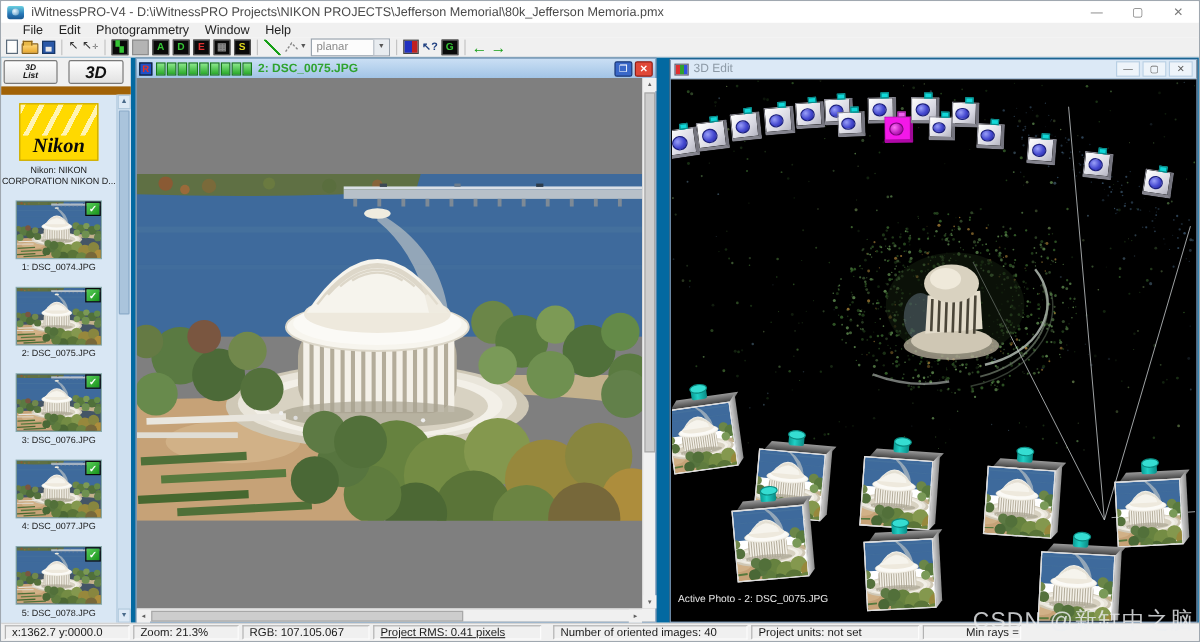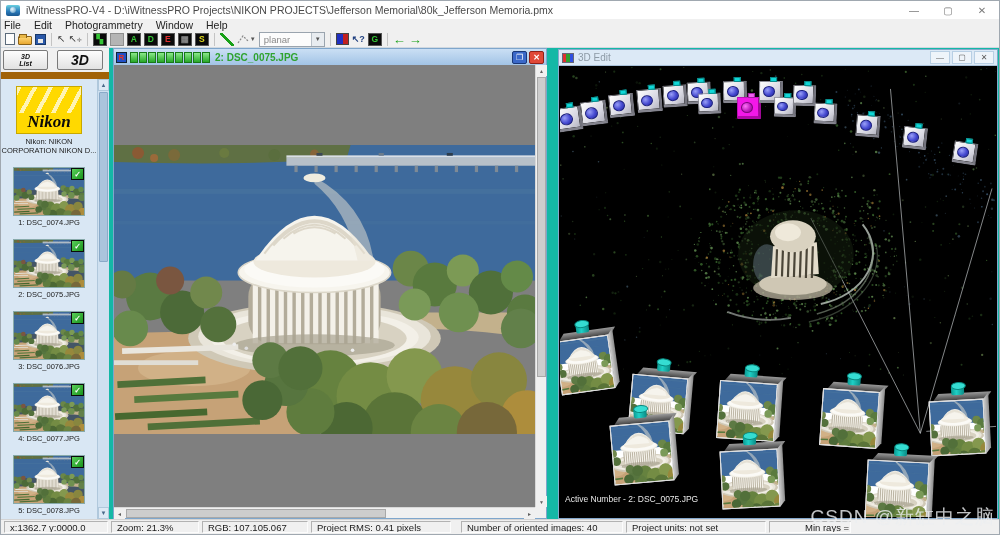--- a/index.html
+++ b/index.html
@@ -13,21 +13,21 @@
     background:linear-gradient(180deg,#6ad0e0 0%,#2878b8 60%,#1a5890 100%); position:relative; }
   .app-icon::after { content:''; position:absolute; left:4px; top:2.5px; width:6px; height:6px; border-radius:50%;
     background:radial-gradient(circle at 35% 35%, #eaf8ff, #88b8d8 60%, #487898); }
   .title-text { font-size:10.5px; color:#4a4a4a; white-space:nowrap; }
   .winbtns { position:absolute; right:0; top:0; height:18px; display:flex; }
   .winbtn { width:34px; height:18px; display:flex; align-items:center; justify-content:center;
     font-size:10px; color:#7a7a7a; }
 
   
   .menubar { position:absolute; left:0; top:18px; right:0; height:12px; background:#f0f0f0; display:flex;
-    align-items:center; padding-left:3px; gap:13px; font-size:10.5px; color:#222; }
+    align-items:center; padding-left:18px; gap:13px; font-size:10.5px; color:#222; }
 
   
   .toolbar { position:absolute; left:0; top:30px; right:0; height:17px; background:#f0f0f0;
     border-bottom:1px solid #d0d8e0; display:flex; align-items:center; padding-left:4px; gap:3px; }
   .tsep { width:1px; height:13px; background:#c4c4c4; margin:0 2px; }
   .ic-new { width:10px; height:12px; background:#fdfdfd; border:1px solid #5a6a7a; }
   .ic-open { width:14px; height:9px; margin-top:2px; background:linear-gradient(#ffd878,#e8a830); border:1px solid #8a6218; border-radius:1px; position:relative; }
   .ic-open::before { content:''; position:absolute; left:0; top:-3px; width:6px; height:3px; background:#e8b848; border:1px solid #8a6218; border-bottom:none; }
   .ic-save { width:11px; height:11px; background:#2a58a8; border:1px solid #183868; position:relative; }
   .ic-save::after { content:''; position:absolute; left:2px; bottom:1px; width:5px; height:4px; background:#e8e8e8; }
@@ -39,21 +39,21 @@
   .ic-line { width:14px; height:13px; background:linear-gradient(45deg, transparent 44%, #18a018 44%, #18a018 56%, transparent 56%); }
   .ic-poly { display:flex; align-items:center; }
   .combo { width:66px; height:15px; background:#fcfcfc; border:1px solid #9aa4ae; display:flex; align-items:center; position:relative; }
   .combo .val { font-size:9.5px; color:#8a8a8a; padding-left:4px; flex:1; }
   .combo .drop { width:13px; height:100%; border-left:1px solid #b8c0c8; background:#e8ecf0; display:flex; align-items:center; justify-content:center; font-size:6px; color:#555; }
   .ic-split { width:13px; height:12px; border:1px solid #444; background:linear-gradient(90deg,#2030c0 0 55%,#c02020 55% 100%); }
   .ic-help { font-size:9px; color:#204080; font-weight:bold; }
   .nav-arrow { font-size:13px; font-weight:bold; color:#18a018; line-height:13px; }
 
   
-  .workspace { position:absolute; left:0; top:47px; right:0; bottom:15px; background:#14b8a6; }
+  .workspace { position:absolute; left:0; top:47px; right:0; bottom:15px; background:#0369a1; }
 
   
   .sidebar { position:absolute; left:0; top:0; width:108px; height:100%; background:#f0f0f0; }
   .sidebar-top { height:24px; display:flex; align-items:center; }
   .sbtn { border:1px solid #7a7a7a; border-radius:2px; background:linear-gradient(#fdfdfd,#e2e2e2);
     display:flex; flex-direction:column; align-items:center; justify-content:center; }
   .sbtn-3dlist { width:45px; height:20px; margin-left:2px; font-size:7px; font-weight:bold; font-style:italic; line-height:7px; color:#111; }
   .sbtn-3d { width:46px; height:20px; margin-left:9px; font-size:14px; font-weight:bold; font-style:italic; color:#111; }
   .sidebar-panel { position:absolute; left:0; top:24px; right:0; bottom:0; background:#d9e7f4; border-top:7px solid #a16207; }
   .sidebar-content { position:absolute; left:0; top:0; right:12px; bottom:0; overflow:hidden; }
@@ -1762,21 +1762,21 @@
             <path d="M168 246 Q200 258 232 252" stroke="#cdd6cf" stroke-width="2" fill="none" opacity=".55"></path>
             <ellipse cx="208" cy="198" rx="14" ry="20" fill="#8aa0b8" opacity=".35"></ellipse>
             <ellipse cx="234" cy="222" rx="40" ry="12" fill="#bdb5a2" opacity=".75"></ellipse>
             <ellipse cx="234" cy="218" rx="34" ry="11" fill="#cfc7b4"></ellipse>
             <path d="M214 180 L258 176 L260 208 L212 212 Z" fill="#e3dccb"></path>
             <path d="M218 183 L217 210 M224 182.5 L223 210.5 M230 182 L229 211 M236 181.5 L235 211 M242 181 L241 211.5 M248 180.5 L247 212 M254 180 L253 212" stroke="#4a4538" stroke-width="2.2"></path>
             <ellipse cx="234" cy="170" rx="23" ry="16" fill="#d9d2c0"></ellipse>
             <ellipse cx="229" cy="166" rx="13" ry="9" fill="#efe9da"></ellipse>
           </g>
         </svg>
-        <div class="active-label">Active Number - 2: DSC_0075.JPG</div>
+        <div class="active-label">Active Photo - 2: DSC_0075.JPG</div>
       <div class="cam" style="left: -4px; top: 40px; width: 26px; height: 24px; transform: rotate(-8.1deg);">
             <span class="knob"></span>
             <span class="lens"></span>
           </div>
           <div class="cam" style="left: 21px; top: 34px; width: 26px; height: 24px; transform: rotate(-7deg);">
             <span class="knob"></span>
             <span class="lens"></span>
           </div>
           <div class="cam" style="left: 49px; top: 27px; width: 25px; height: 23px; transform: rotate(-5.9deg);">
             <span class="knob"></span>

